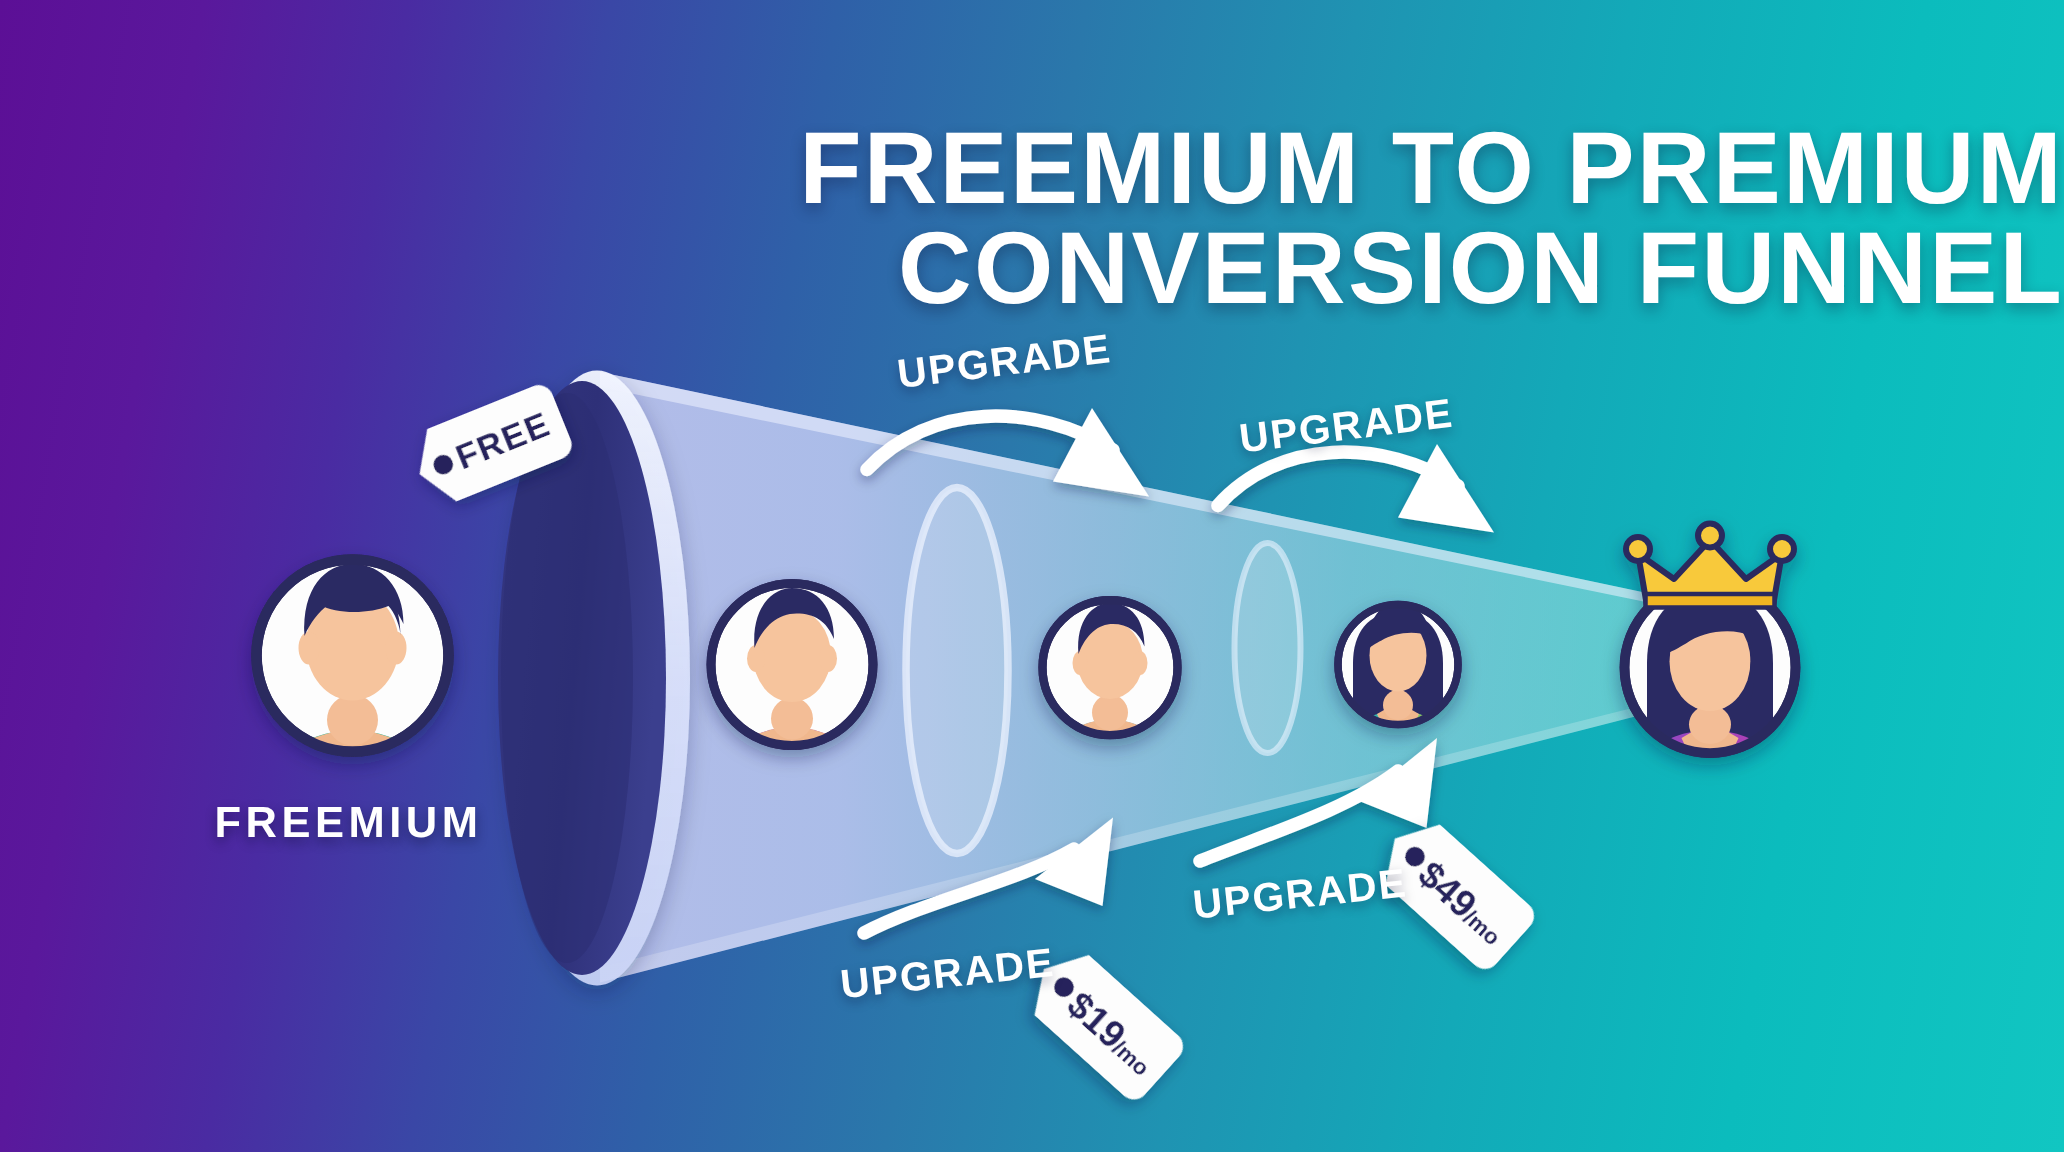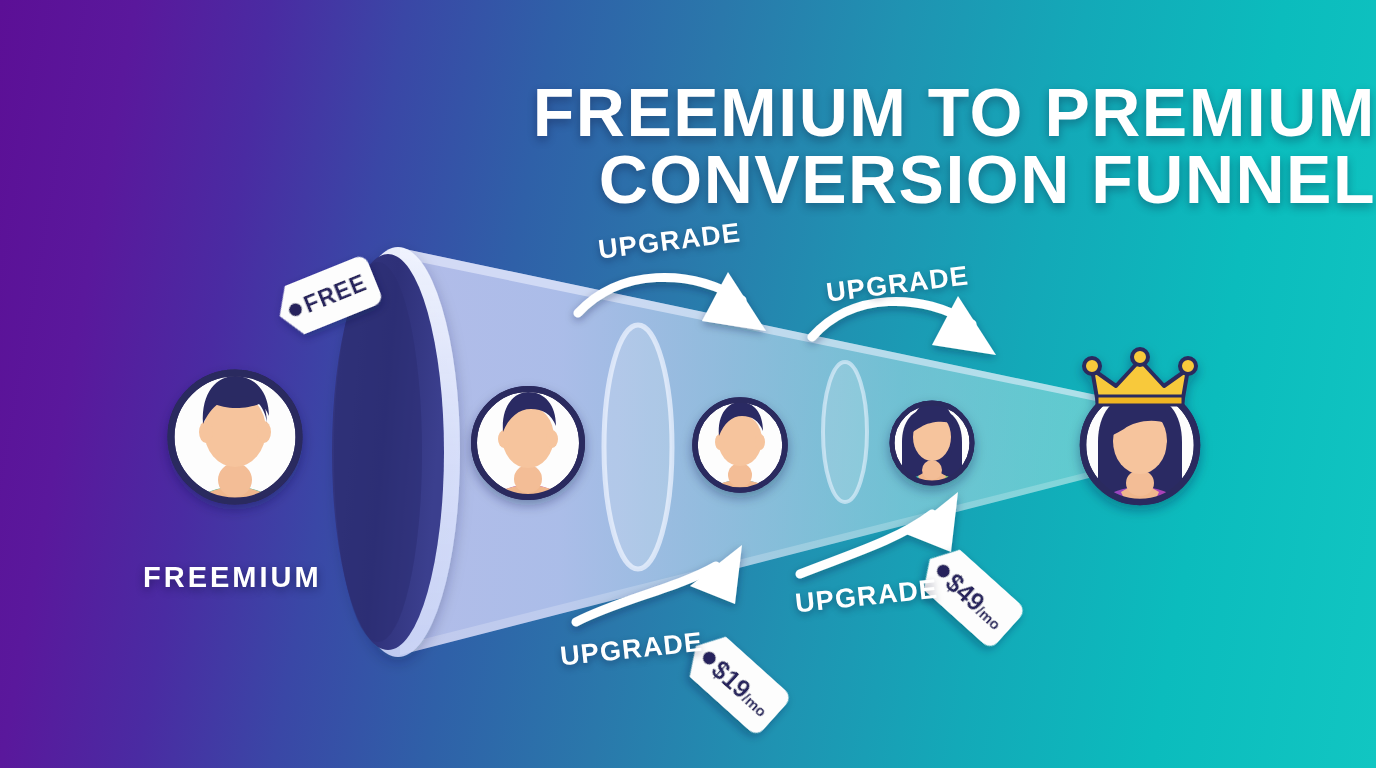--- a/index.html
+++ b/index.html
@@ -40,21 +40,21 @@
   }
   .stage-label{
     position:absolute;
     color:#ffffff;
     font-weight:bold;
     font-size:29px;
     letter-spacing:3px;
     text-shadow:0 3px 8px rgba(8,10,45,.45);
     white-space:nowrap;
   }
-  #label-freemium{left:143px;top:533px;margin-top:28px;}
+  #label-freemium{left:143px;top:533px;}
   #label-premium{left:1062px;top:518px;}
 
   
   .upgrade-word{
     position:absolute;
     color:#ffffff;
     font-weight:bold;
     font-size:27px;
     letter-spacing:1.2px;
     text-shadow:0 3px 7px rgba(8,10,45,.35);

